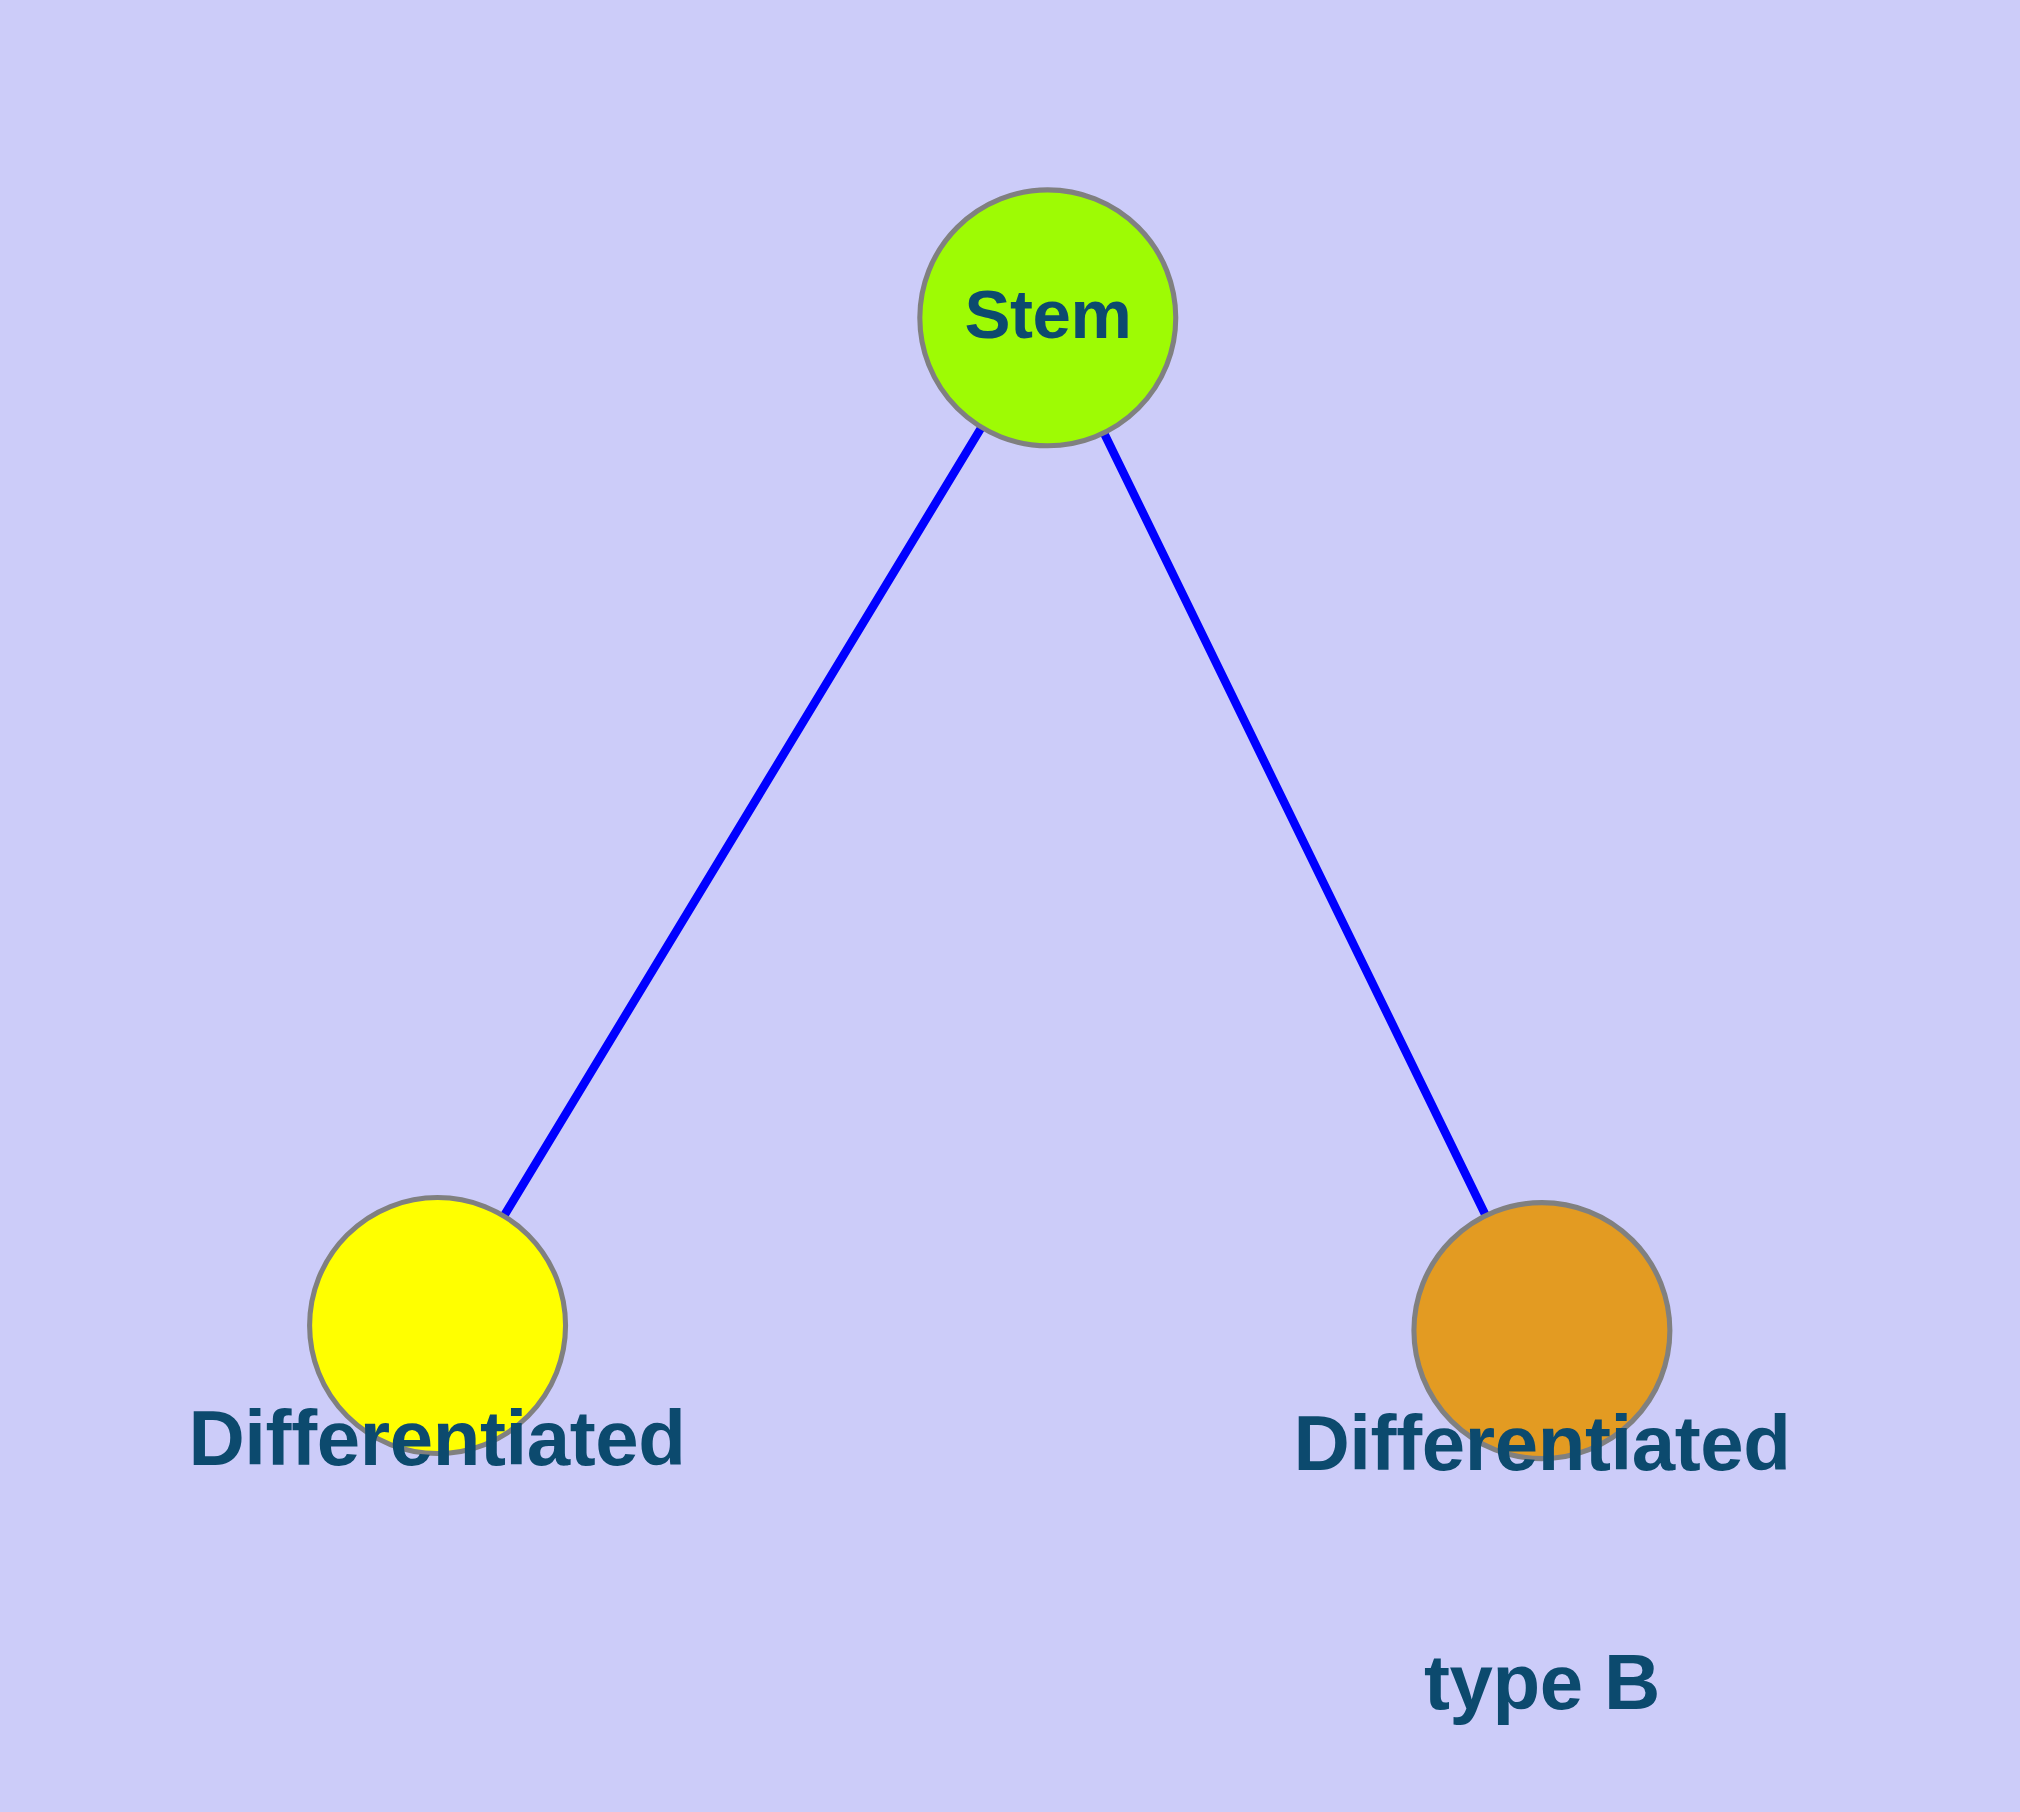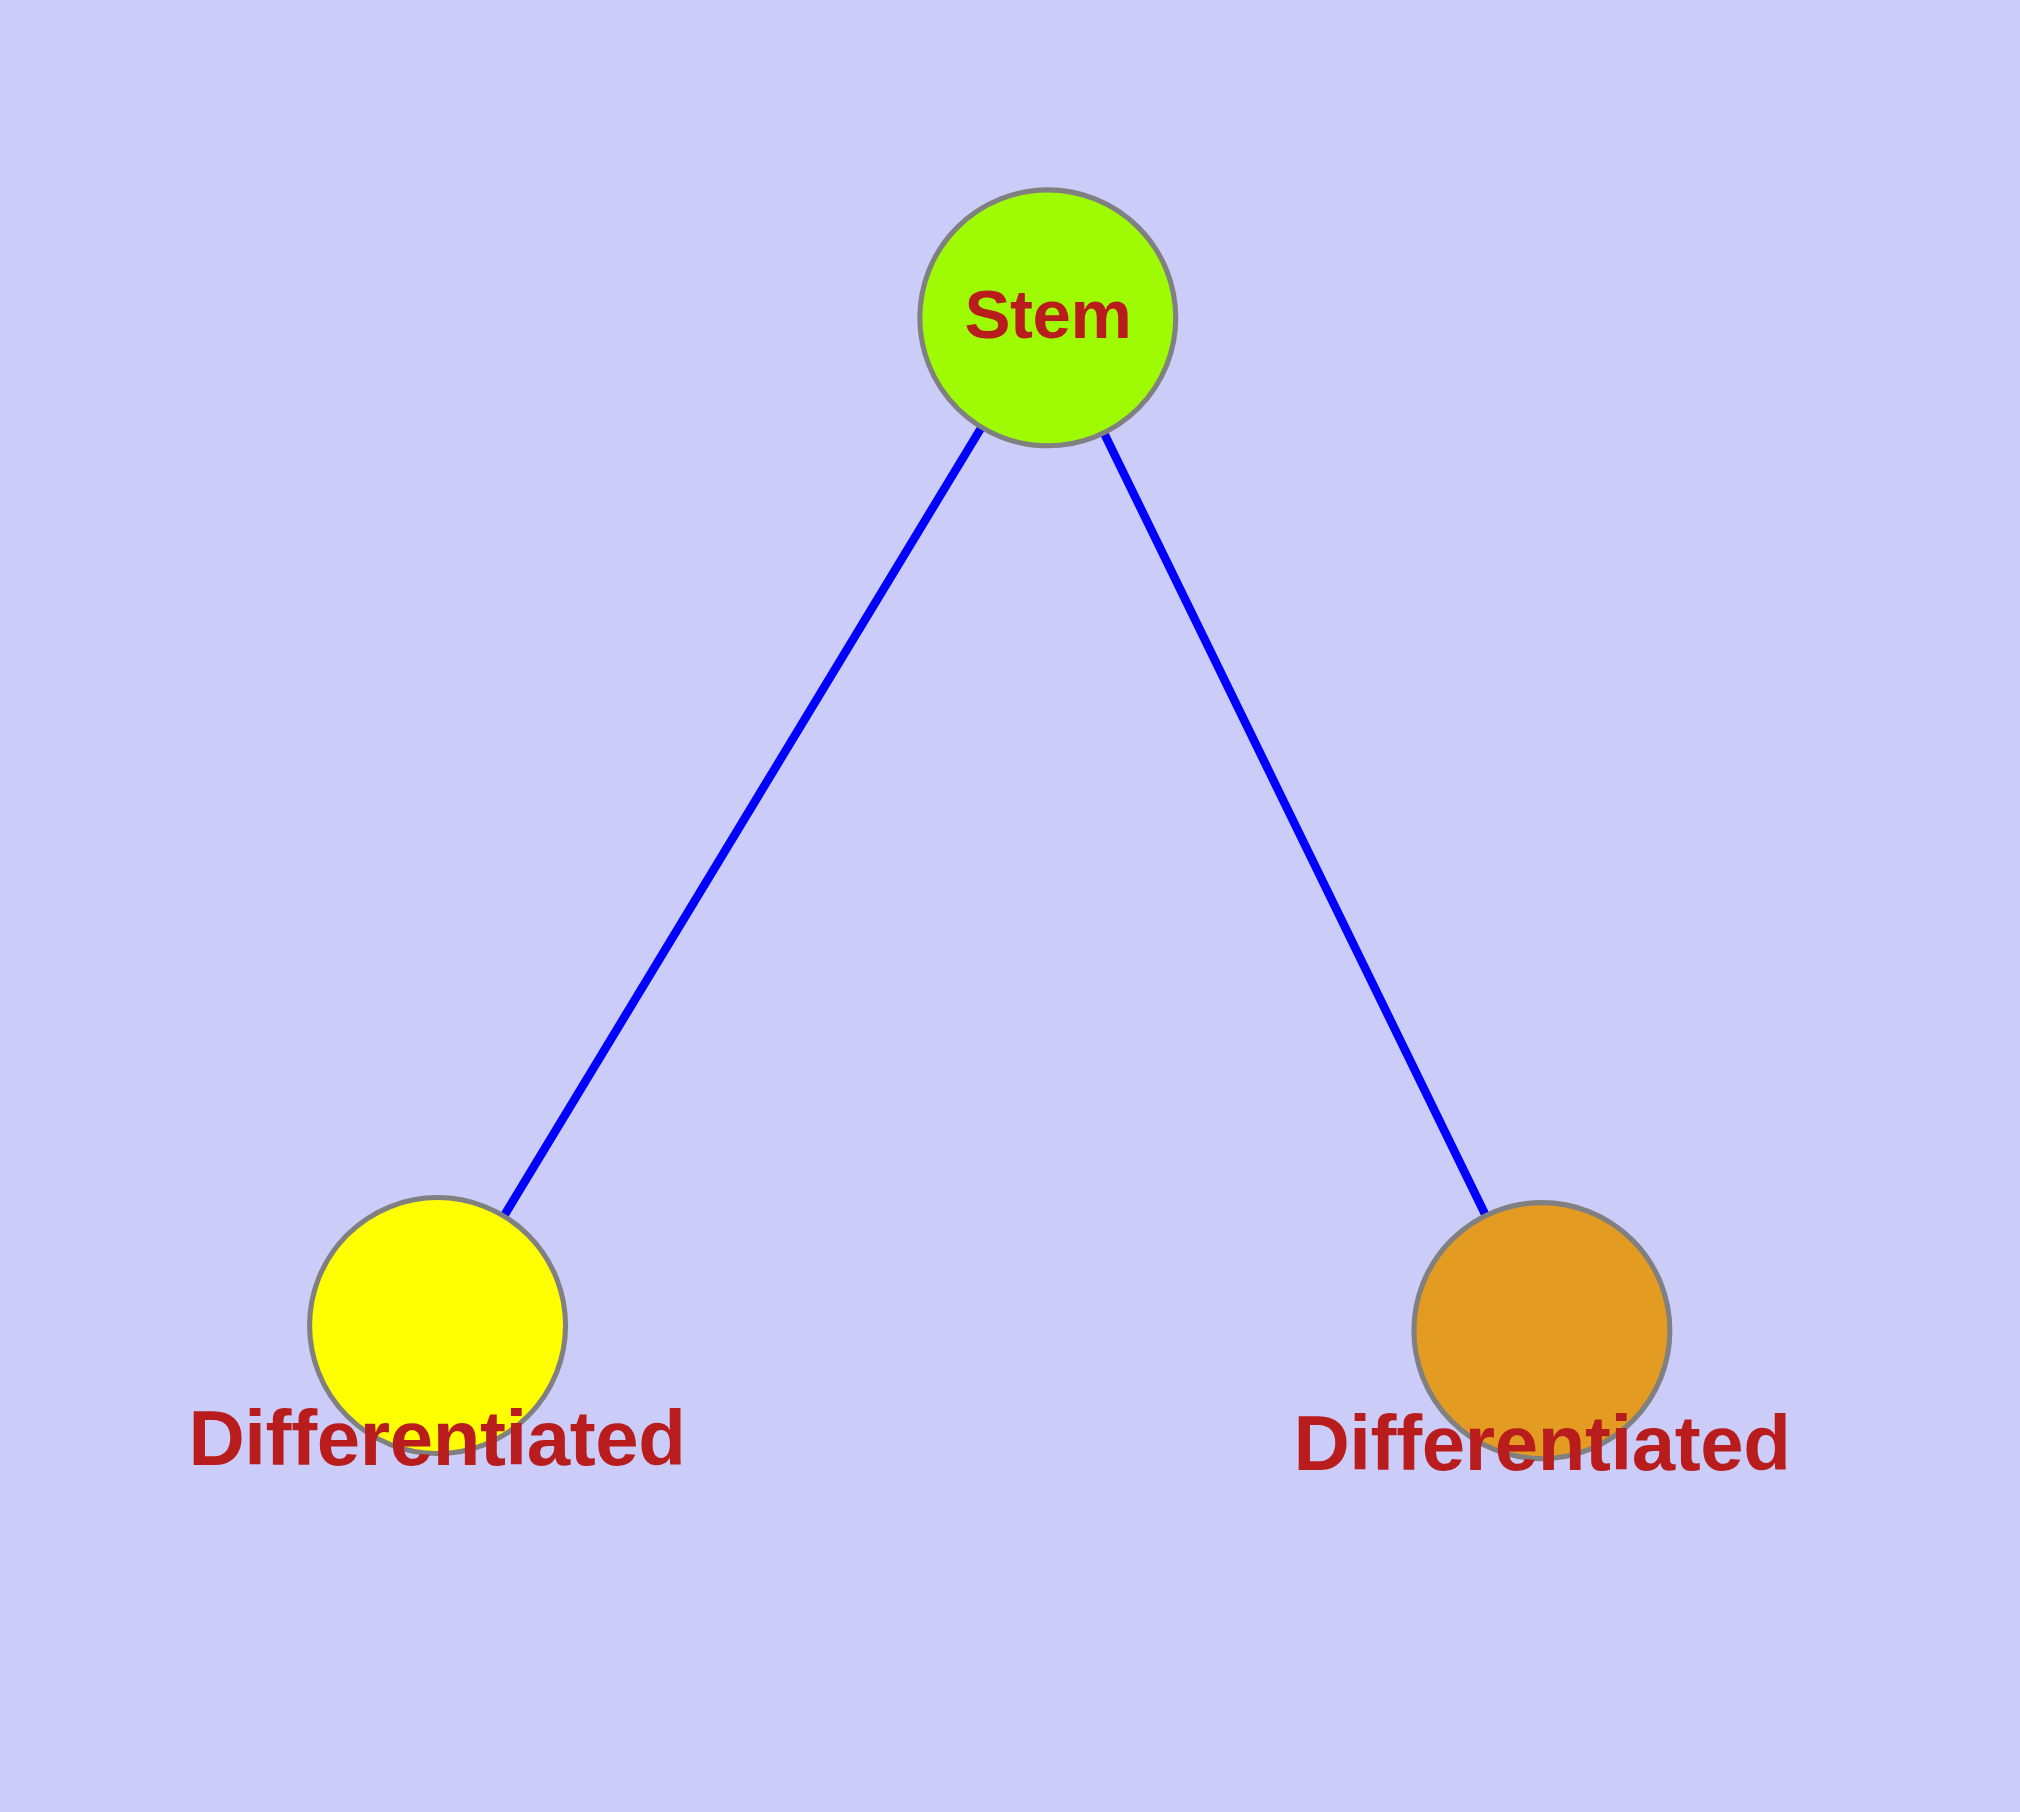--- a/index.html
+++ b/index.html
@@ -27,21 +27,21 @@
     left: 0;
     top: 0;
     width: 2021px;
     height: 1812px;
     display: block;
   }
   .node-label {
     position: absolute;
     text-align: center;
     font-weight: bold;
-    color: #b91c1c;
+    color: #0c4a6e;
     white-space: pre;
     line-height: 1.02;
     pointer-events: none;
     letter-spacing: -0.4px;
   }
   .label-stem {
     font-size: 69px;
     left: 709px;
     top: 280px;
     width: 678px;
@@ -78,15 +78,16 @@
   </svg>
 
   <div class="node-label label-stem">Stem</div>
 
   <div class="node-label label-a">
     <div>Differentiated</div>
   </div>
 
   <div class="node-label label-b">
     <div>Differentiated</div>
+    <div>type B</div>
   </div>
 </div>
 
 
 </body></html>

